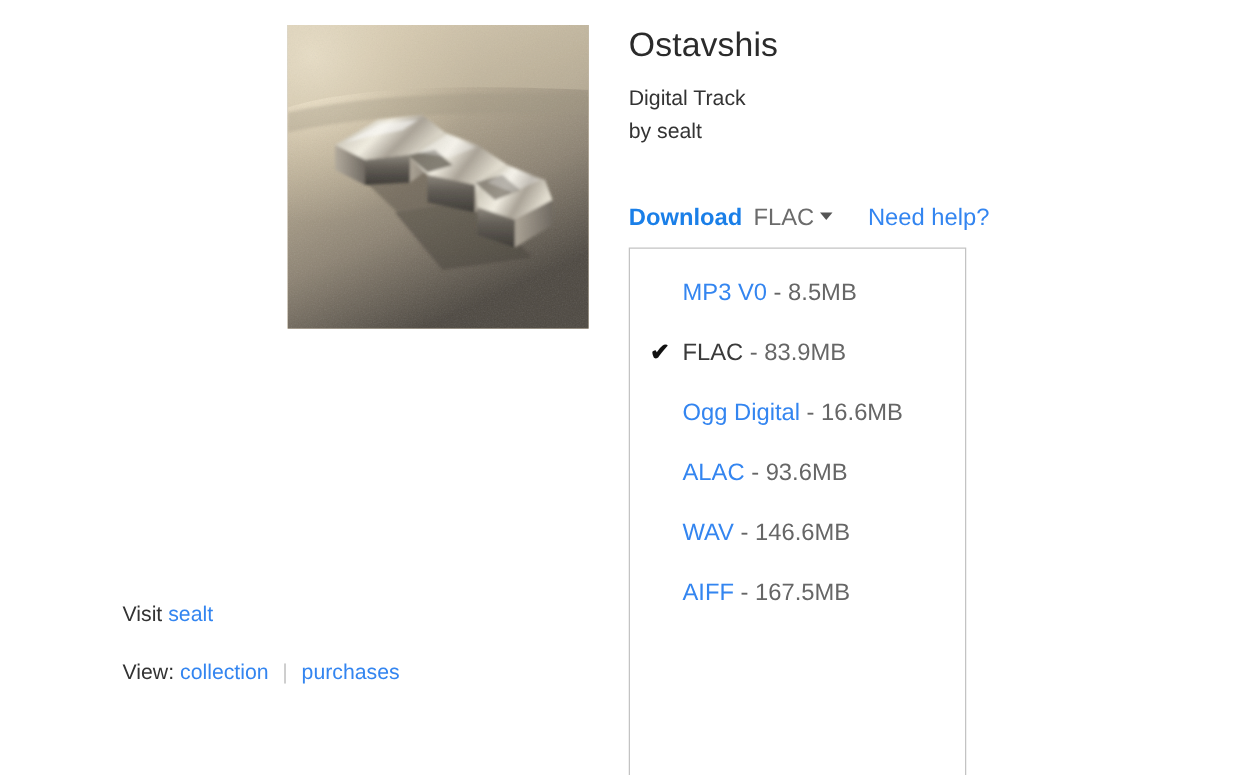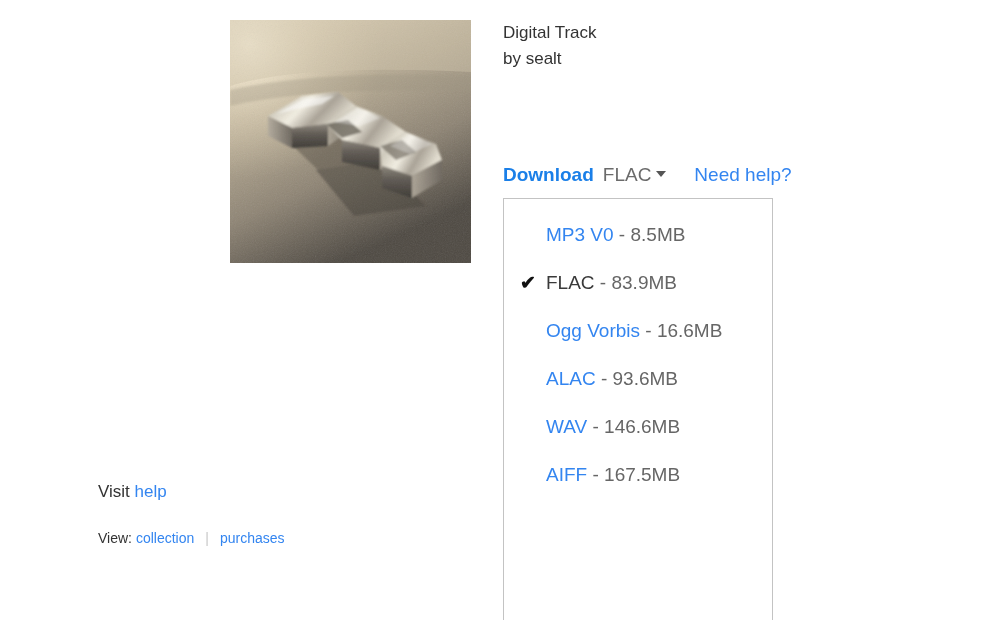--- a/index.html
+++ b/index.html
@@ -124,21 +124,21 @@
     top: 481px;
     font-size: 17px;
     color: #333333;
     line-height: 22px;
     white-space: nowrap;
   }
   #view-row {
     position: absolute;
     left: 98px;
     top: 527px;
-    font-size: 14px;
+    font-size: 17px;
     color: #333333;
     line-height: 22px;
     white-space: nowrap;
   }
   a.link, span.link {
     color: #3385f0;
     text-decoration: none;
   }
   .sep {
     color: #c8c8c8;
@@ -221,20 +221,21 @@
 
       <path d="M46 94 L74 79 L104 76 L92 84 L62 90 Z" fill="#ffffff" opacity="0.55"></path>
       <path d="M104 102 L128 88 L150 98 L130 106 Z" fill="#ffffff" opacity="0.35"></path>
       <path d="M160 126 L180 114 L202 124 L180 134 Z" fill="#ffffff" opacity="0.3"></path>
     </g>
     <rect x="0" y="0" width="241" height="243" filter="url(#grain)" opacity="0.35"></rect>
   </svg>
 </div>
 
 <div id="detail">
+  <h1 id="release-title">Ostavshis</h1>
   <div class="sub-line">Digital Track</div>
   <div class="sub-line">by sealt</div>
 </div>
 
 <div id="download-row">
   <span id="download-label">Download</span><span id="format-current"><span>FLAC</span><span id="format-caret"></span></span><a id="need-help" href="#">Need help?</a>
 </div>
 
 <div id="format-panel">
 
@@ -245,21 +246,21 @@
 
 
   <div class="format-row selected">
     <span class="check-mark">✔</span>
     <span class="fmt-name">FLAC</span><span class="fmt-size"> - </span><span class="fmt-size">83.9MB</span>
   </div>
 
 
   <div class="format-row">
     
-    <span class="fmt-name">Ogg Vorbis</span><span class="fmt-size"> - </span><span class="fmt-size">16.6MB</span>
+    <span class="fmt-name">Ogg Digital</span><span class="fmt-size"> - </span><span class="fmt-size">16.6MB</span>
   </div>
 
   <div class="format-row">
     
     <span class="fmt-name">ALAC</span><span class="fmt-size"> - </span><span class="fmt-size">93.6MB</span>
   </div>
 
   <div class="format-row">
     
     <span class="fmt-name">WAV</span><span class="fmt-size"> - </span><span class="fmt-size">146.6MB</span>
@@ -267,19 +268,19 @@
 
   <div class="format-row">
     
     <span class="fmt-name">AIFF</span><span class="fmt-size"> - </span><span class="fmt-size">167.5MB</span>
   </div>
 
 </div>
 
 <div id="visit-row">
   <span>Visit</span>
-  <a class="link" href="#">help</a>
+  <a class="link" href="#">sealt</a>
 </div>
 
 <div id="view-row">
   <span>View:</span>
   <a class="link" href="#">collection</a><span class="sep">|</span><a class="link" href="#">purchases</a>
 </div>
 
 </body></html>

